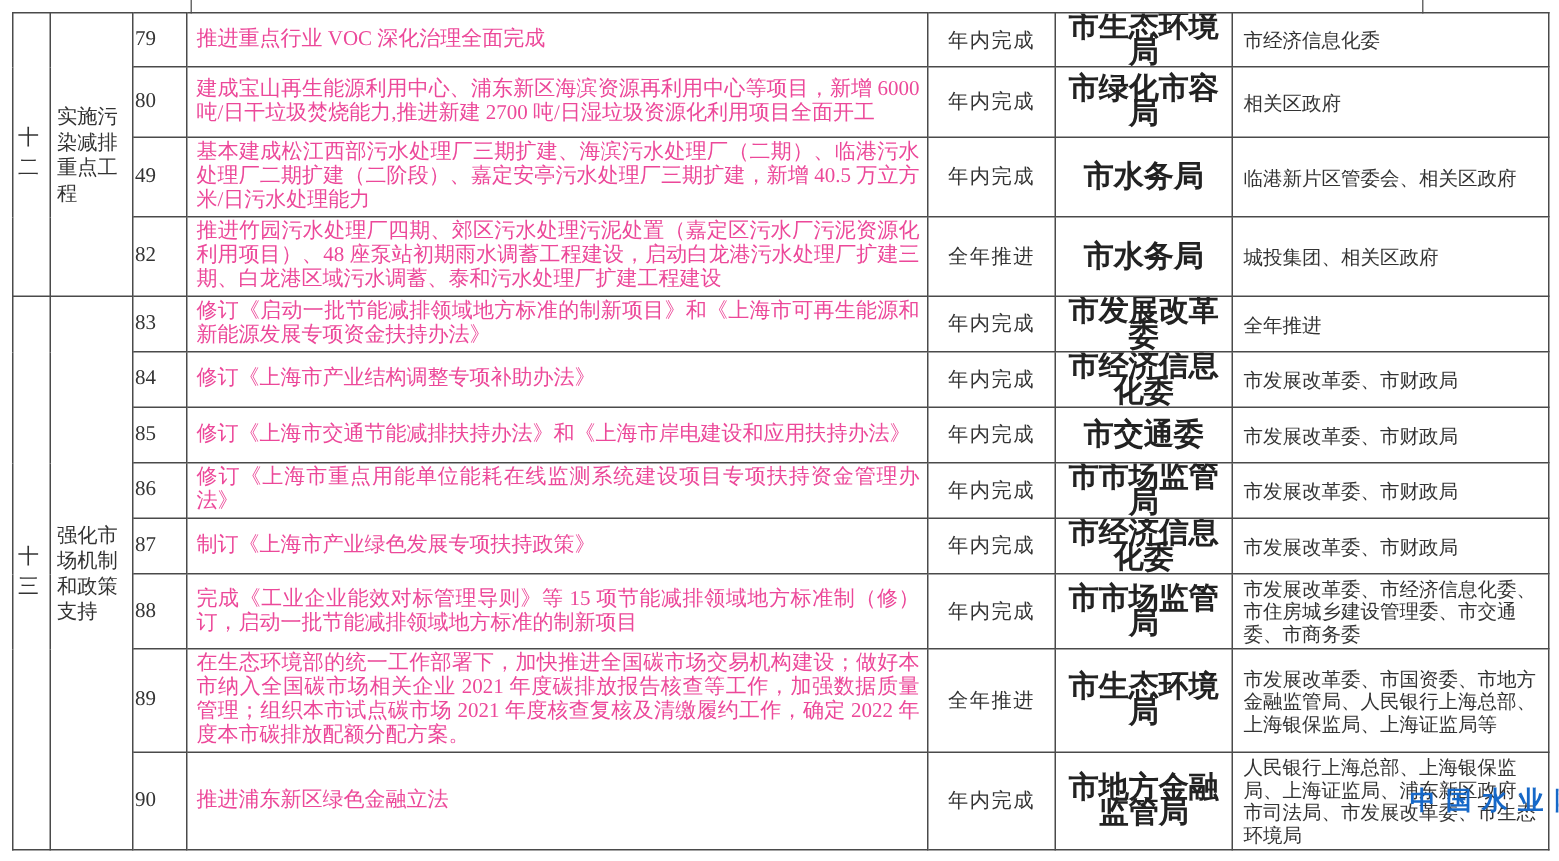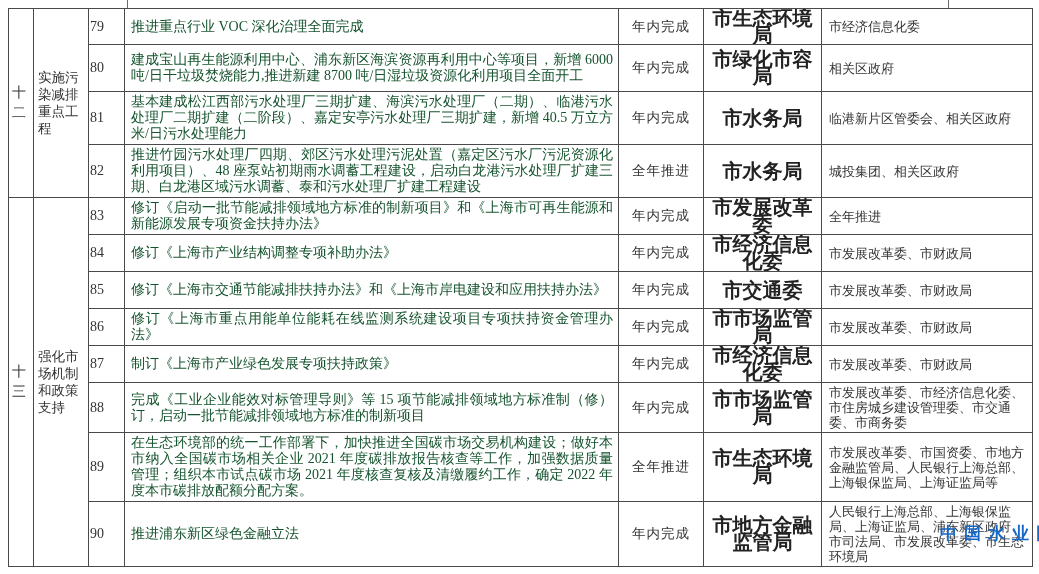--- a/index.html
+++ b/index.html
@@ -33,21 +33,21 @@
     text-align:left;font-size:13.5px;line-height:17px;
     padding:0 4px;color:#333;
   }
   td.num{
     font-size:14px;color:#333;
     font-family:"Liberation Serif","DejaVu Serif",serif;
   }
   td.task{
     font-size:14px;line-height:16px;
     padding:2px 5px 2px 6px;
-    text-align:justify;color:#14532d;
+    text-align:justify;color:#ec4899;
   }
   td.deadline{
     text-align:center;font-size:13.5px;letter-spacing:1px;color:#333;
   }
   td.owner{
     text-align:center;font-size:20px;font-weight:bold;
     font-family:"Liberation Sans","DejaVu Sans",sans-serif;
     line-height:17px;padding:0 3px;color:#222;
   }
   td.coop{
@@ -92,27 +92,27 @@
         <td class="sec" rowspan="4">十二</td>
         <td class="cat" rowspan="4">实施污染减排重点工程</td>
         <td class="num">79</td>
         <td class="task">推进重点行业 VOC 深化治理全面完成</td>
         <td class="deadline">年内完成</td>
         <td class="owner">市生态环境局</td>
         <td class="coop">市经济信息化委</td>
       </tr>
       <tr style="height:47px">
         <td class="num">80</td>
-        <td class="task">建成宝山再生能源利用中心、浦东新区海滨资源再利用中心等项目，新增 6000 吨/日干垃圾焚烧能力,推进新建 8700 吨/日湿垃圾资源化利用项目全面开工</td>
+        <td class="task">建成宝山再生能源利用中心、浦东新区海滨资源再利用中心等项目，新增 6000 吨/日干垃圾焚烧能力,推进新建 2700 吨/日湿垃圾资源化利用项目全面开工</td>
         <td class="deadline">年内完成</td>
         <td class="owner">市绿化市容局</td>
         <td class="coop">相关区政府</td>
       </tr>
       <tr style="height:49px">
-        <td class="num">81</td>
+        <td class="num">49</td>
         <td class="task">基本建成松江西部污水处理厂三期扩建、海滨污水处理厂（二期）、临港污水处理厂二期扩建（二阶段）、嘉定安亭污水处理厂三期扩建，新增 40.5 万立方米/日污水处理能力</td>
         <td class="deadline">年内完成</td>
         <td class="owner">市水务局</td>
         <td class="coop">临港新片区管委会、相关区政府</td>
       </tr>
       <tr style="height:48px">
         <td class="num">82</td>
         <td class="task">推进竹园污水处理厂四期、郊区污水处理污泥处置（嘉定区污水厂污泥资源化利用项目）、48 座泵站初期雨水调蓄工程建设，启动白龙港污水处理厂扩建三期、白龙港区域污水调蓄、泰和污水处理厂扩建工程建设</td>
         <td class="deadline">全年推进</td>
         <td class="owner">市水务局</td>

